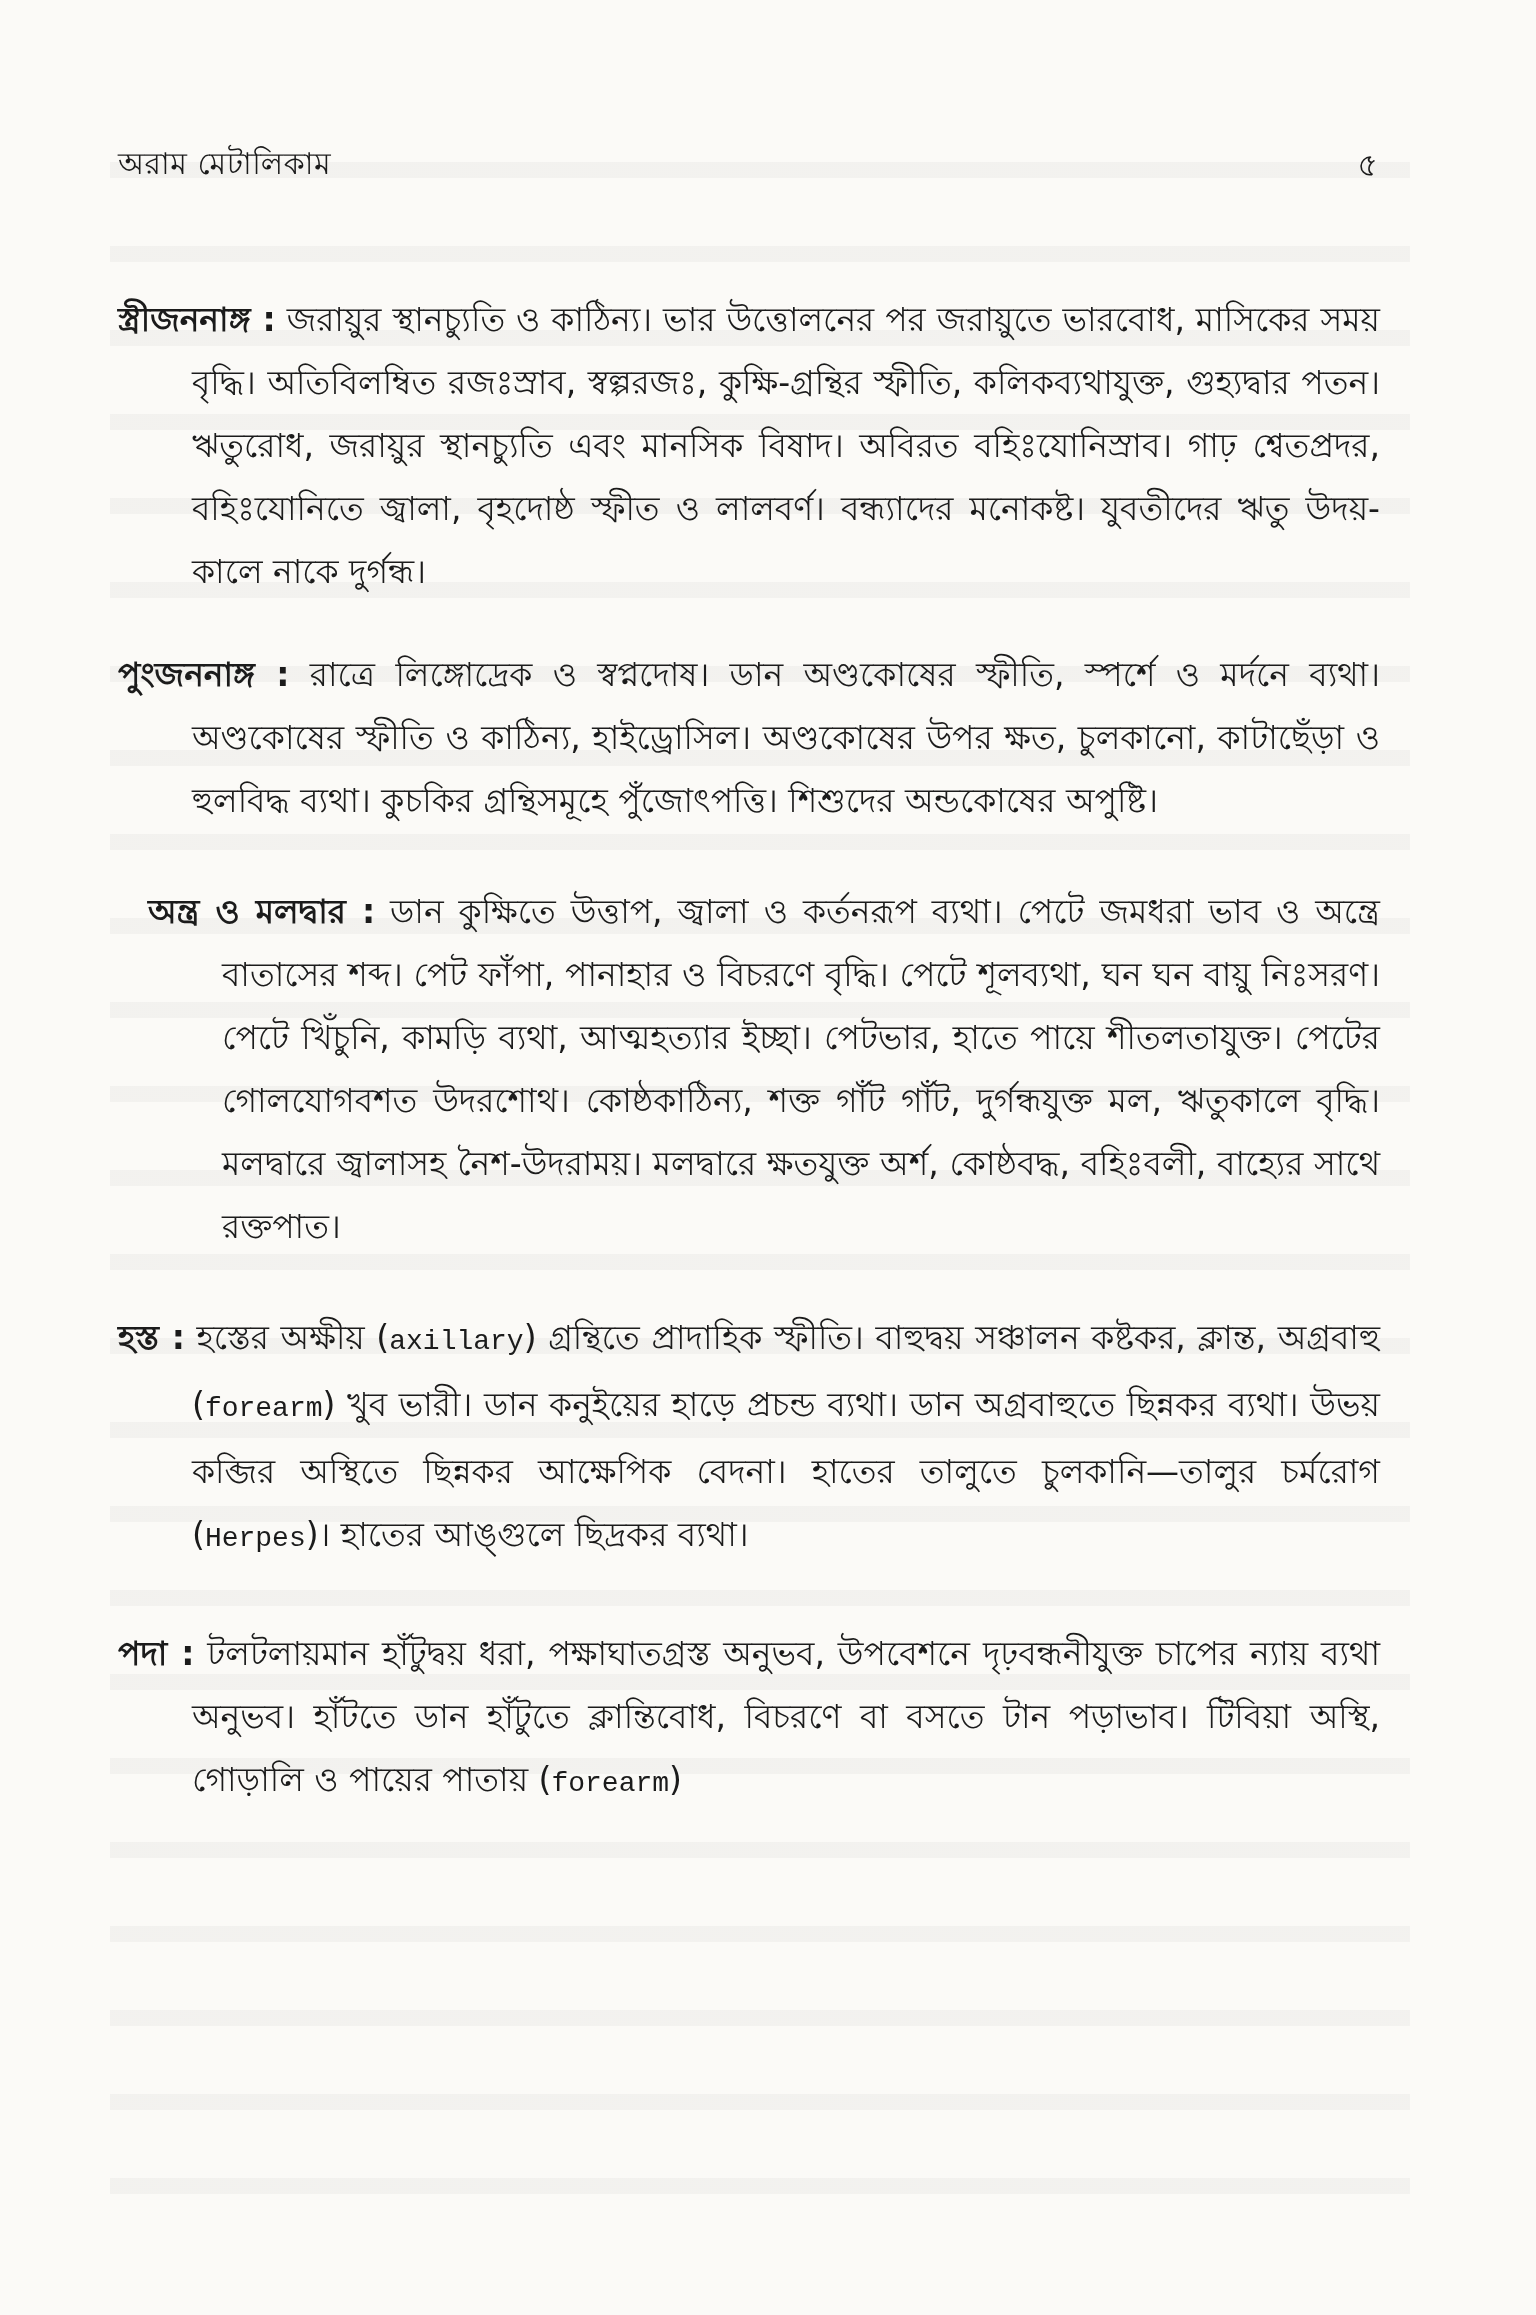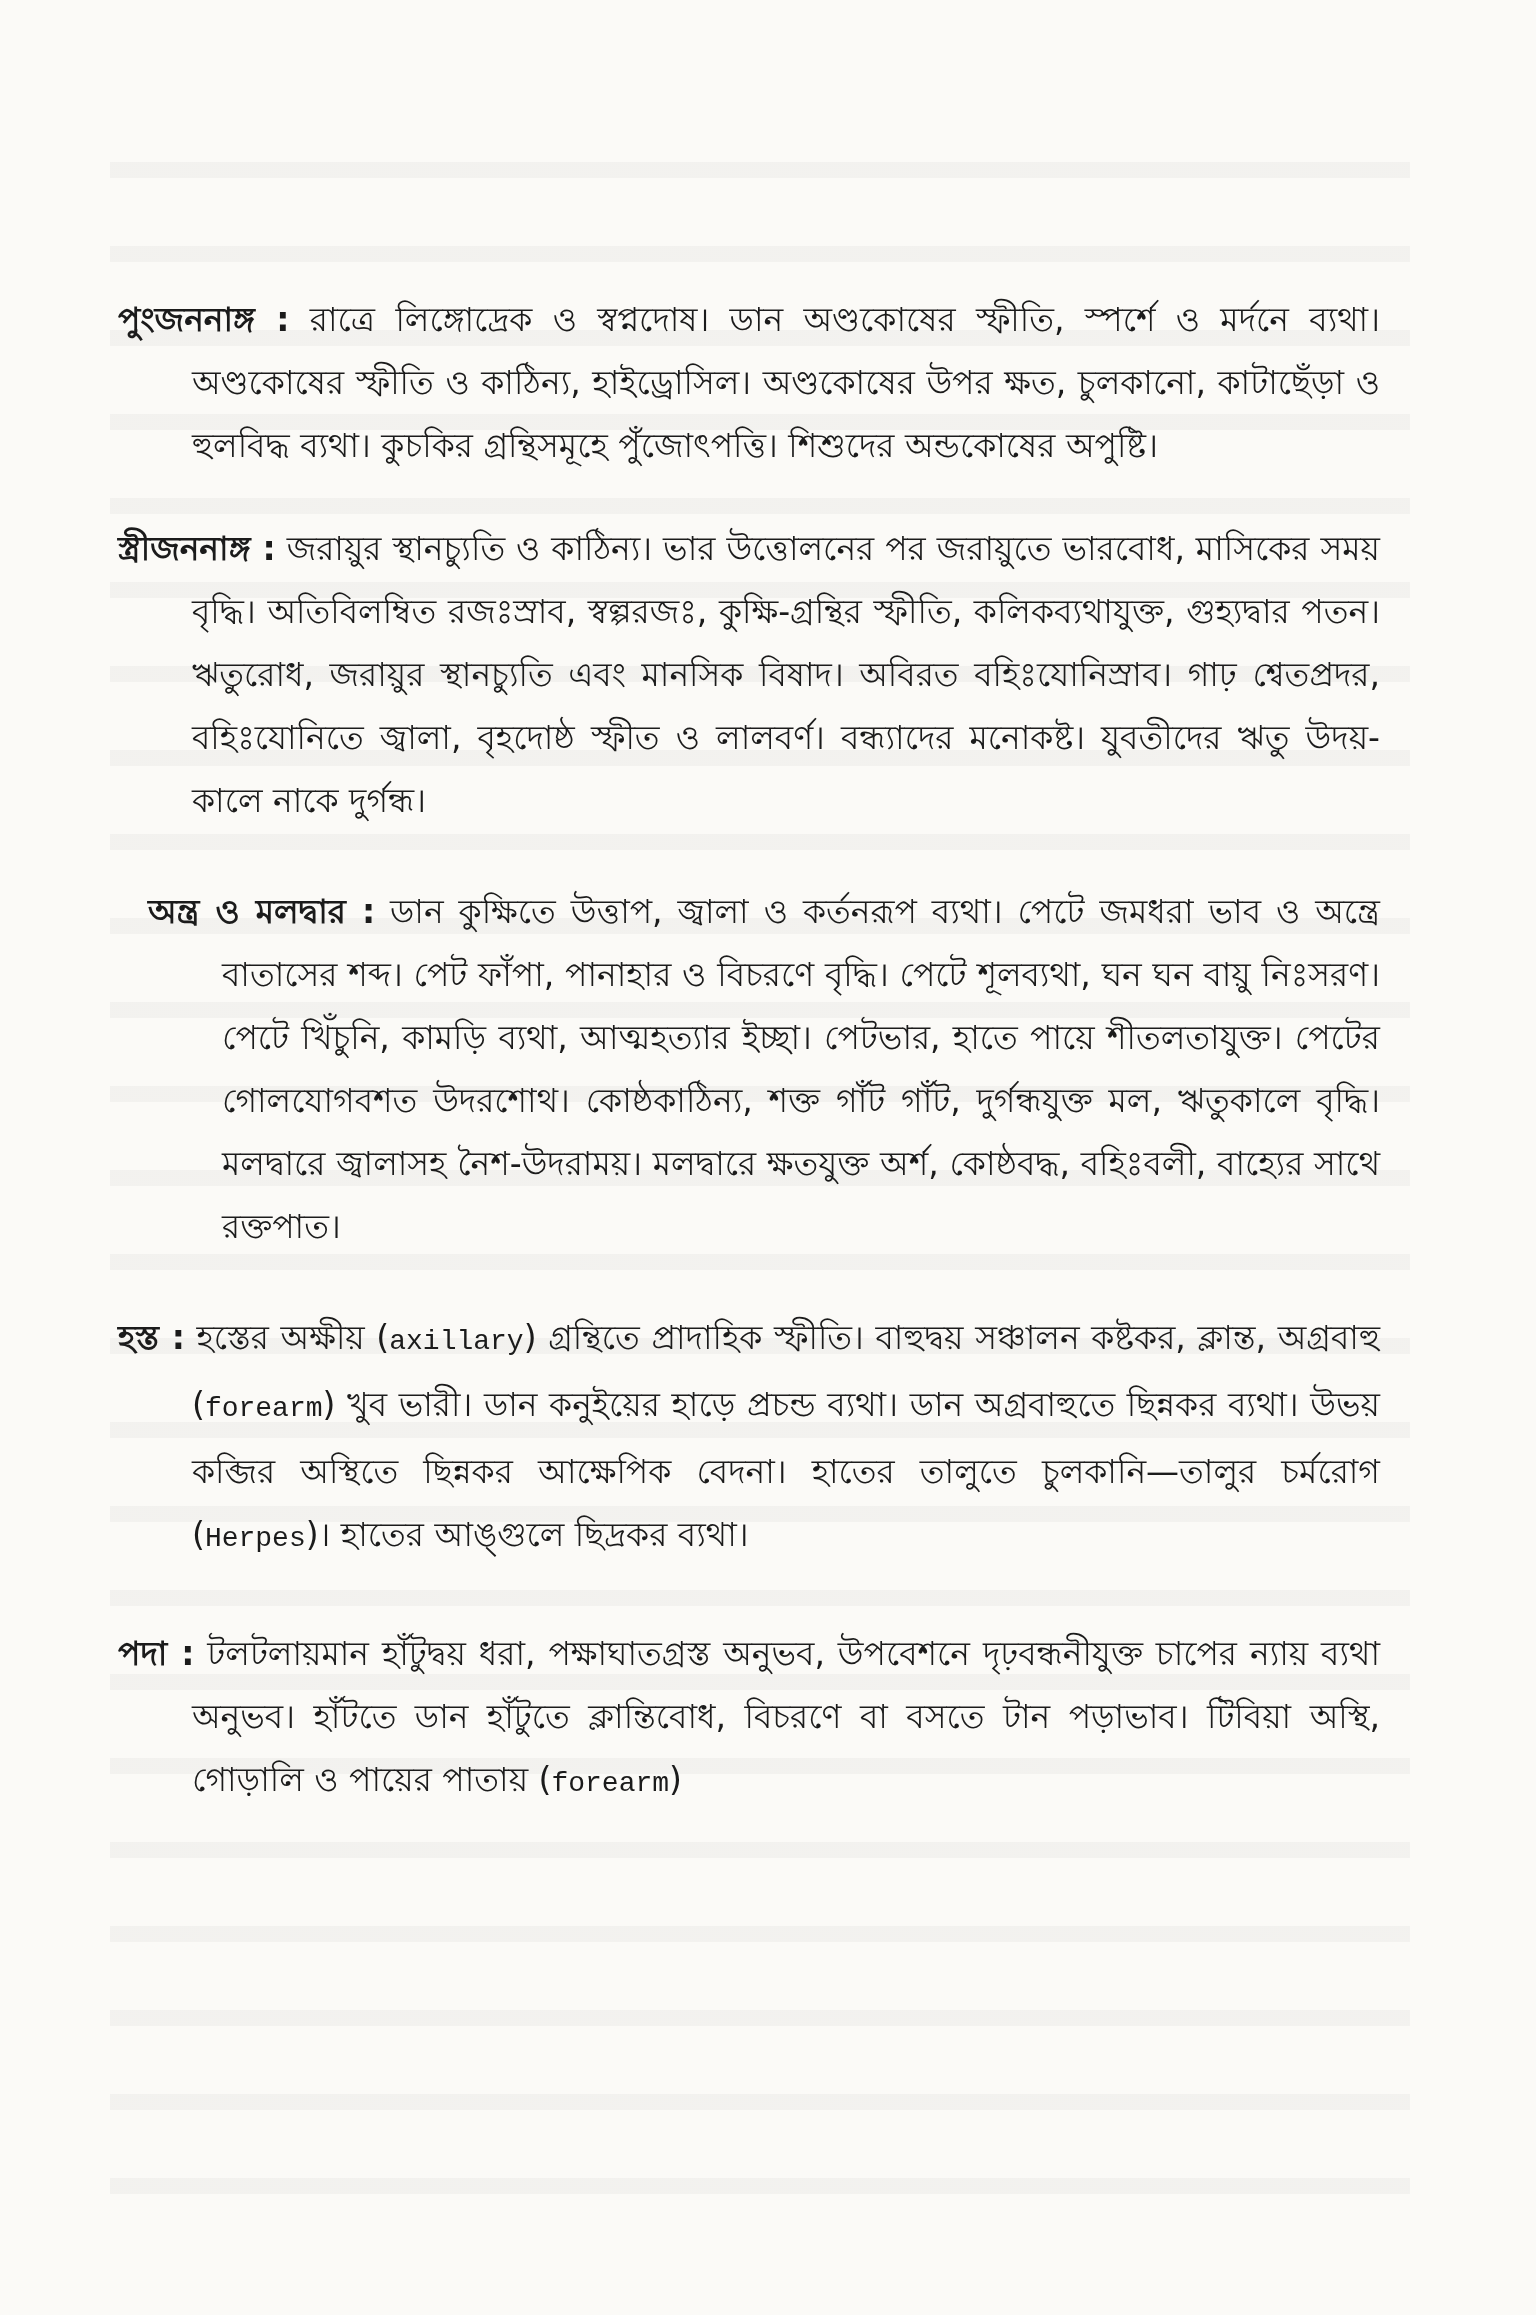--- a/index.html
+++ b/index.html
@@ -80,31 +80,35 @@
       font-family: Liberation Mono, monospace;
       font-size: 28px;
     }
   </style>
 </head>
 <body>
 
 <div class="page">
   <div class="bleed"></div>
 
+  <div class="header">
+    <span class="running-head">অরাম মেটালিকাম</span>
+    <span class="page-number">৫</span>
+  </div>
 
   <div class="content">
+
+    <p class="para section gap-2">
+      <span class="section-label">স্ত্রীজননাঙ্গ :</span>
+      <span>জরায়ুর স্থানচ্যুতি ও কাঠিন্য। ভার উত্তোলনের পর জরায়ুতে ভারবোধ, মাসিকের সময় বৃদ্ধি। অতিবিলম্বিত রজঃস্রাব, স্বল্পরজঃ, কুক্ষি-গ্রন্থির স্ফীতি, কলিকব্যথাযুক্ত, গুহ্যদ্বার পতন। ঋতুরোধ, জরায়ুর স্থানচ্যুতি এবং মানসিক বিষাদ। অবিরত বহিঃযোনিস্রাব। গাঢ় শ্বেতপ্রদর, বহিঃযোনিতে জ্বালা, বৃহদোষ্ঠ স্ফীত ও লালবর্ণ। বন্ধ্যাদের মনোকষ্ট। যুবতীদের ঋতু উদয়-কালে নাকে দুর্গন্ধ।</span>
+    </p>
 
     <p class="para section gap-1">
       <span class="section-label">পুংজননাঙ্গ :</span>
       <span>রাত্রে লিঙ্গোদ্রেক ও স্বপ্নদোষ। ডান অণ্ডকোষের স্ফীতি, স্পর্শে ও মর্দনে ব্যথা। অণ্ডকোষের স্ফীতি ও কাঠিন্য, হাইড্রোসিল। অণ্ডকোষের উপর ক্ষত, চুলকানো, কাটাছেঁড়া ও হুলবিদ্ধ ব্যথা। কুচকির গ্রন্থিসমূহে পুঁজোৎপত্তি। শিশুদের অন্ডকোষের অপুষ্টি।</span>
-    </p>
-
-    <p class="para section gap-2">
-      <span class="section-label">স্ত্রীজননাঙ্গ :</span>
-      <span>জরায়ুর স্থানচ্যুতি ও কাঠিন্য। ভার উত্তোলনের পর জরায়ুতে ভারবোধ, মাসিকের সময় বৃদ্ধি। অতিবিলম্বিত রজঃস্রাব, স্বল্পরজঃ, কুক্ষি-গ্রন্থির স্ফীতি, কলিকব্যথাযুক্ত, গুহ্যদ্বার পতন। ঋতুরোধ, জরায়ুর স্থানচ্যুতি এবং মানসিক বিষাদ। অবিরত বহিঃযোনিস্রাব। গাঢ় শ্বেতপ্রদর, বহিঃযোনিতে জ্বালা, বৃহদোষ্ঠ স্ফীত ও লালবর্ণ। বন্ধ্যাদের মনোকষ্ট। যুবতীদের ঋতু উদয়-কালে নাকে দুর্গন্ধ।</span>
     </p>
 
     <p class="para section gap-3">
       <span class="section-label">অন্ত্র ও মলদ্বার :</span>
       <span>ডান কুক্ষিতে উত্তাপ, জ্বালা ও কর্তনরূপ ব্যথা। পেটে জমধরা ভাব ও অন্ত্রে বাতাসের শব্দ। পেট ফাঁপা, পানাহার ও বিচরণে বৃদ্ধি। পেটে শূলব্যথা, ঘন ঘন বায়ু নিঃসরণ। পেটে খিঁচুনি, কামড়ি ব্যথা, আত্মহত্যার ইচ্ছা। পেটভার, হাতে পায়ে শীতলতাযুক্ত। পেটের গোলযোগবশত উদরশোথ। কোষ্ঠকাঠিন্য, শক্ত গাঁট গাঁট, দুর্গন্ধযুক্ত মল, ঋতুকালে বৃদ্ধি। মলদ্বারে জ্বালাসহ নৈশ-উদরাময়। মলদ্বারে ক্ষতযুক্ত অর্শ, কোষ্ঠবদ্ধ, বহিঃবলী, বাহ্যের সাথে রক্তপাত।</span>
     </p>
 
     <p class="para section gap-4">
       <span class="section-label">হস্ত :</span>
       <span>হস্তের অক্ষীয় (</span><span class="latin">axillary</span><span>) গ্রন্থিতে প্রাদাহিক স্ফীতি। বাহুদ্বয় সঞ্চালন কষ্টকর, ক্লান্ত, অগ্রবাহু (</span><span class="latin">forearm</span><span>) খুব ভারী। ডান কনুইয়ের হাড়ে প্রচন্ড ব্যথা। ডান অগ্রবাহুতে ছিন্নকর ব্যথা। উভয় কব্জির অস্থিতে ছিন্নকর আক্ষেপিক বেদনা। হাতের তালুতে চুলকানি—তালুর চর্মরোগ (</span><span class="latin">Herpes</span><span>)। হাতের আঙ্গুলে ছিদ্রকর ব্যথা।</span>

